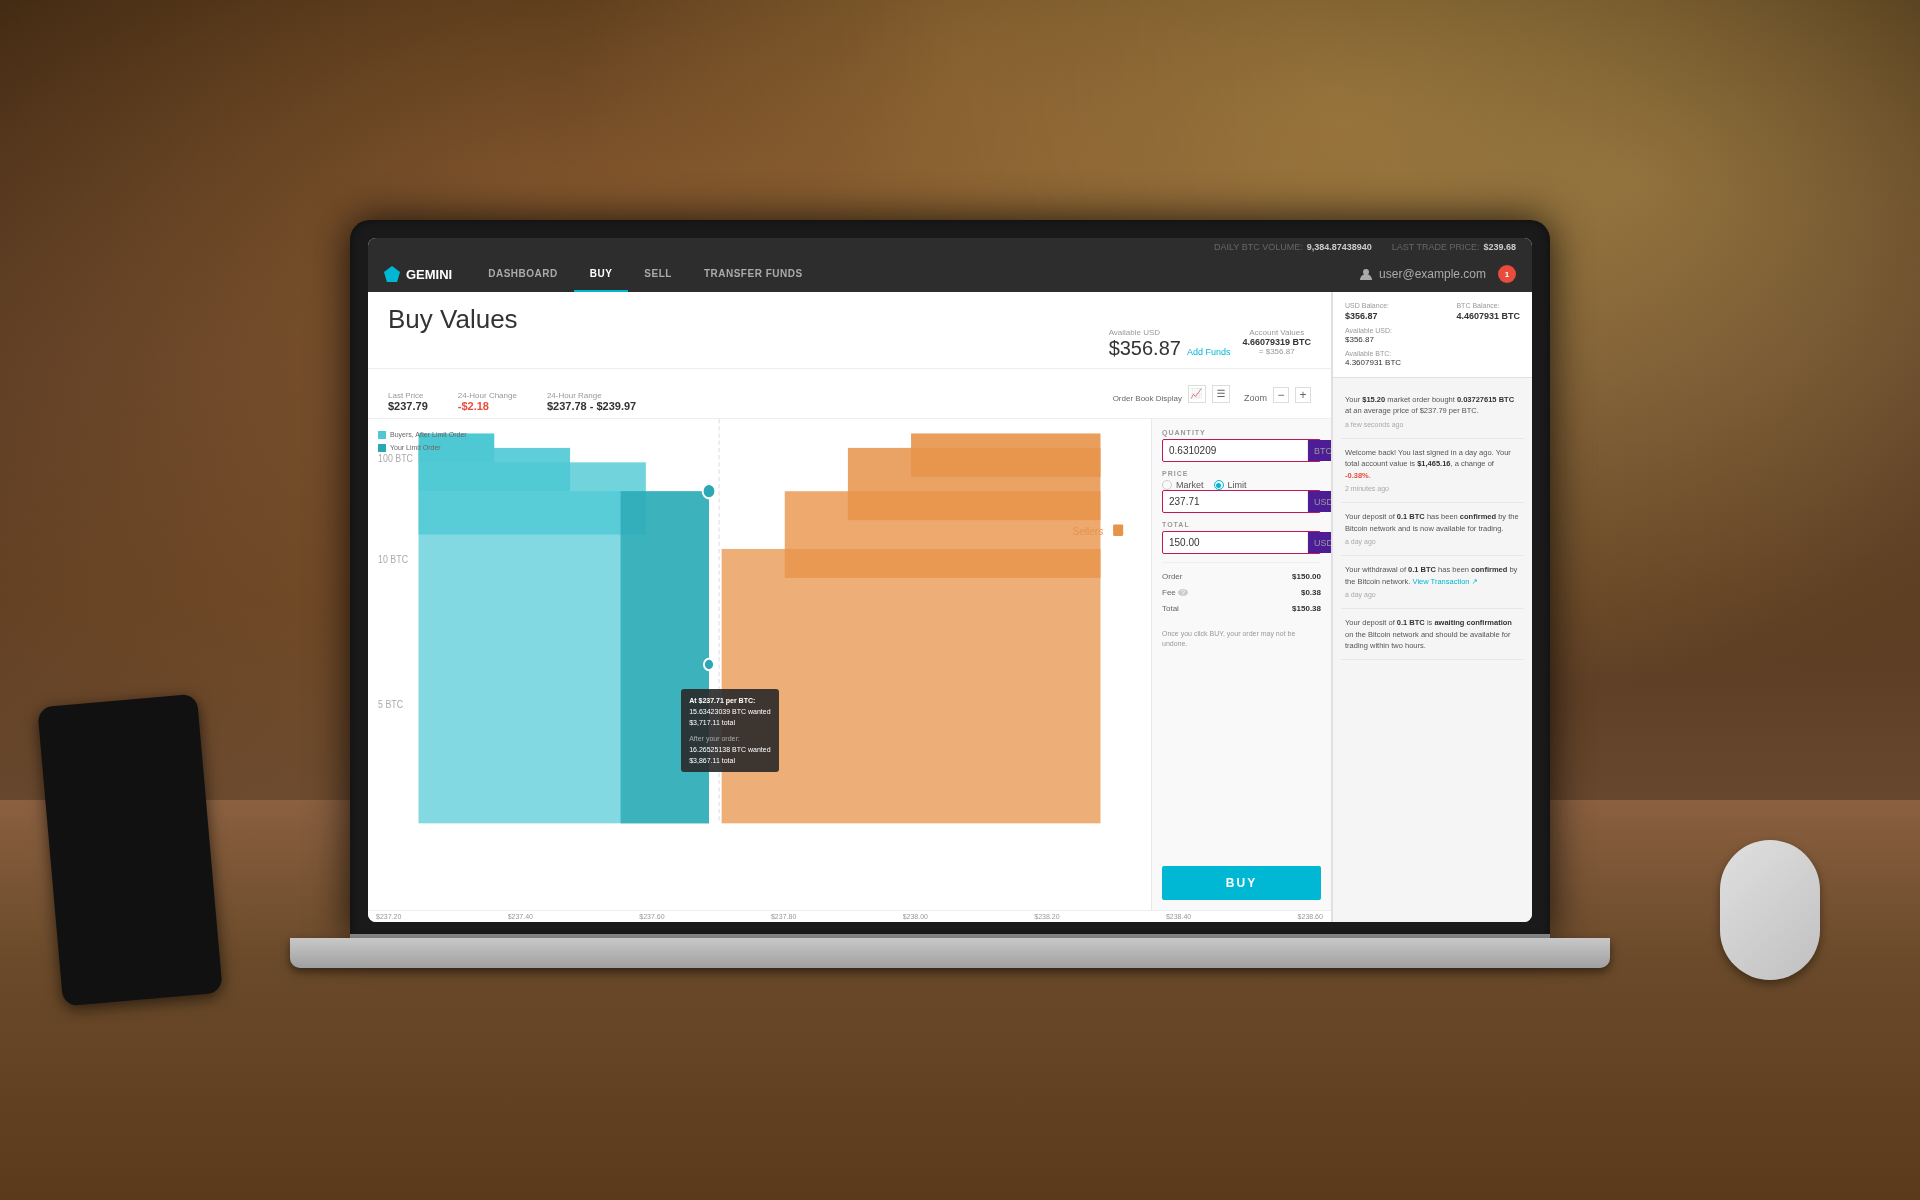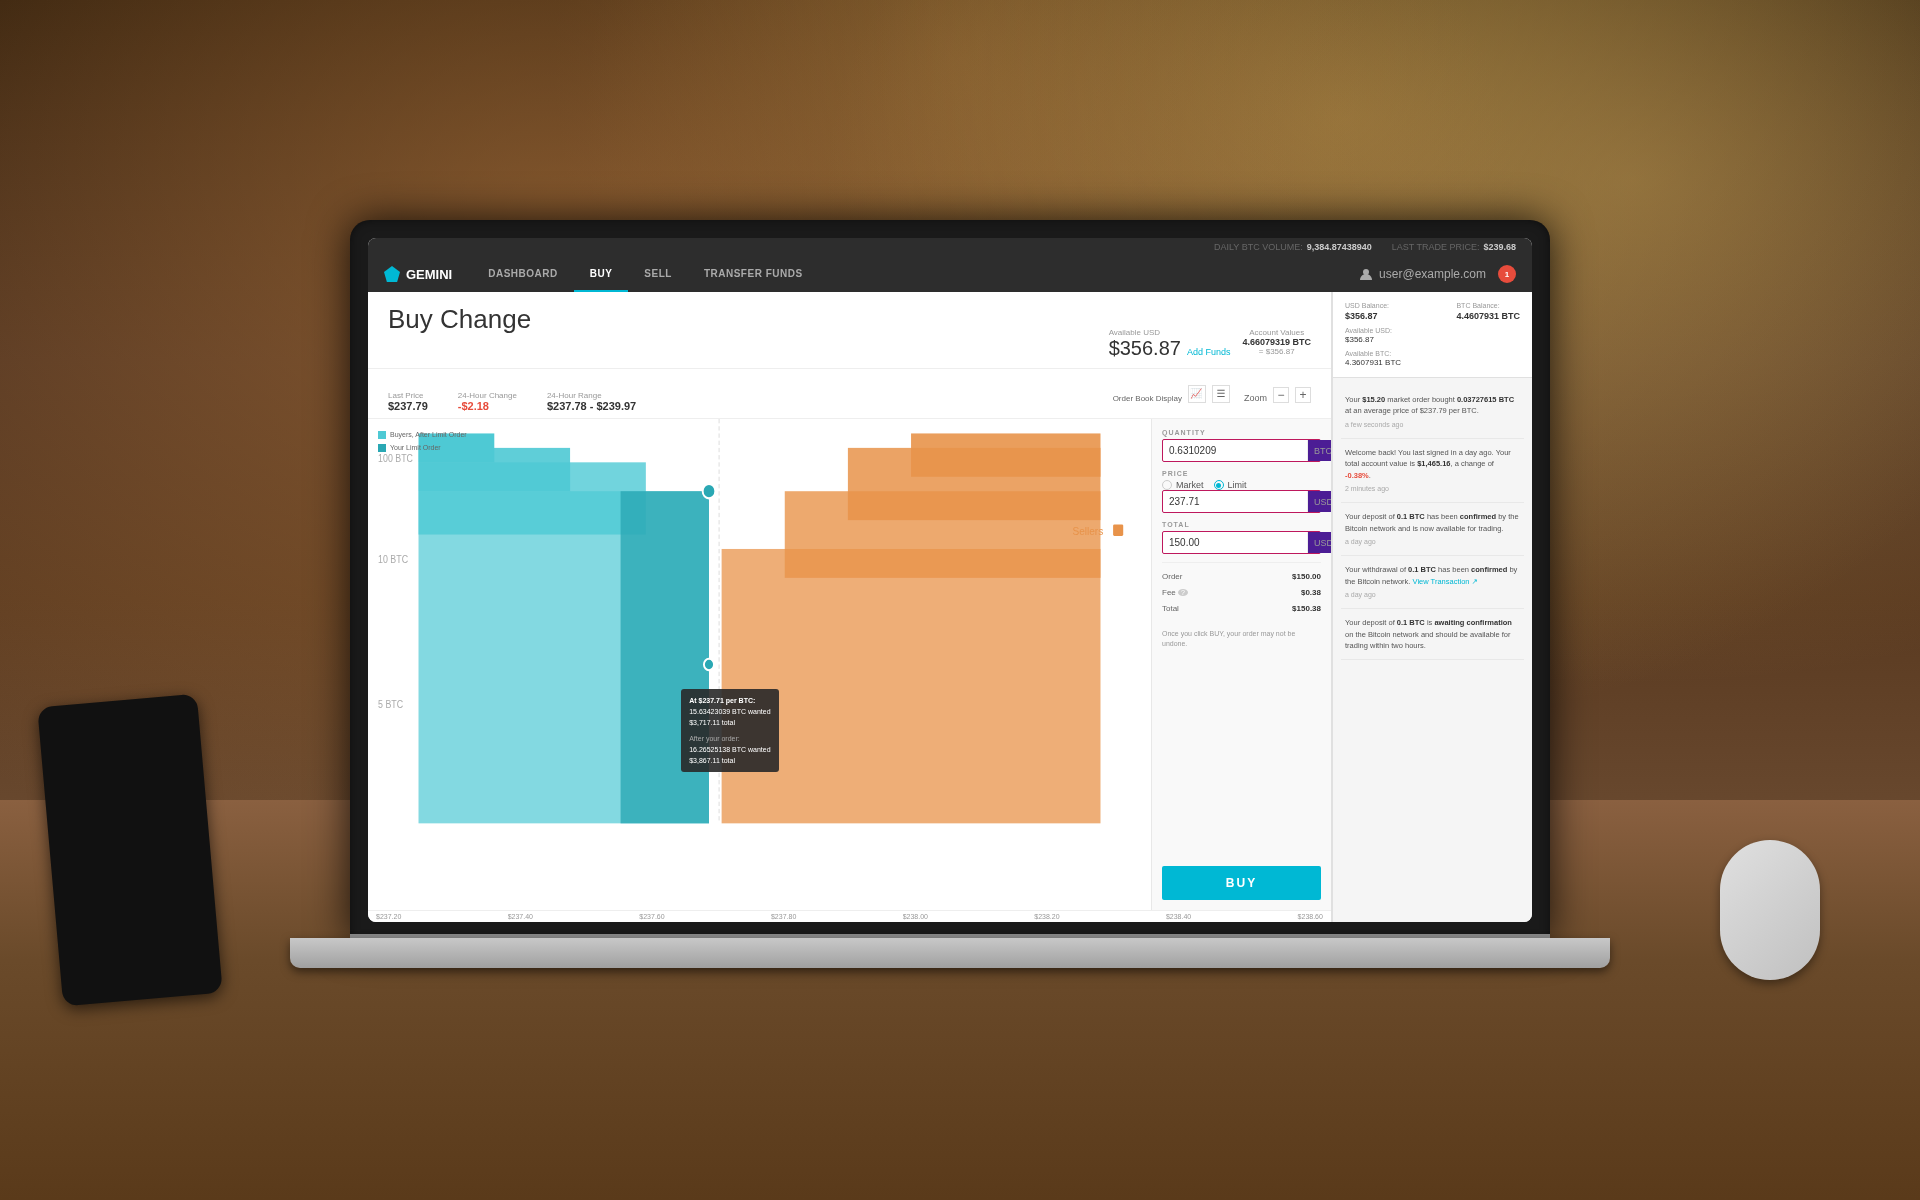--- a/index.html
+++ b/index.html
@@ -607,21 +607,21 @@
               <span>1</span>
             </div>
           </div>
         </nav>
 
         <div class="main-content">
 
           <div class="center-panel">
 
             <div class="page-header">
-              <h1 class="page-title">Buy Change</h1>
+              <h1 class="page-title">Buy Values</h1>
               <div style="display:flex; gap:12px; align-items:flex-start;margin-top:24px;">
                 <div>
                   <div class="available-usd-label">Available USD</div>
                   <div style="display:flex; align-items:baseline; gap:2px;">
                     <span class="available-usd-value">$356.87</span>
                     <span class="add-funds-link">Add Funds</span>
                   </div>
                 </div>
                 <div class="account-values">
                   <div class="account-values-label">Account Values</div>

